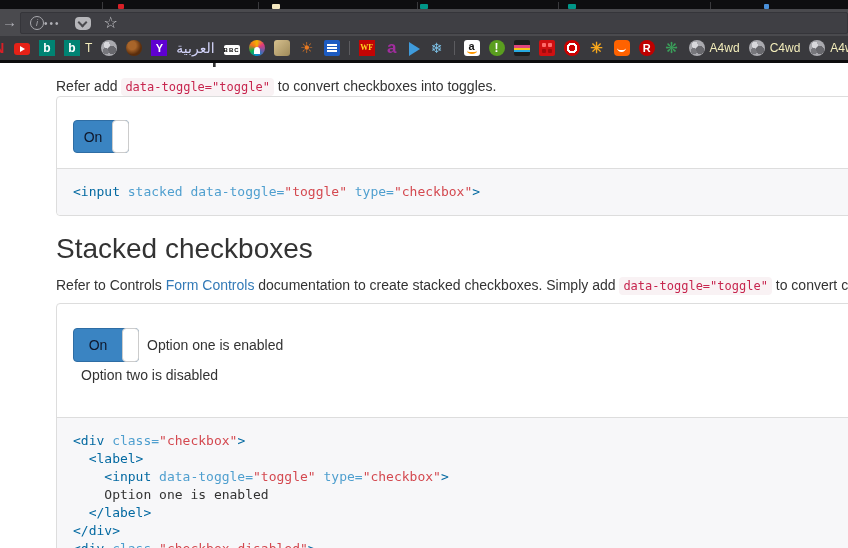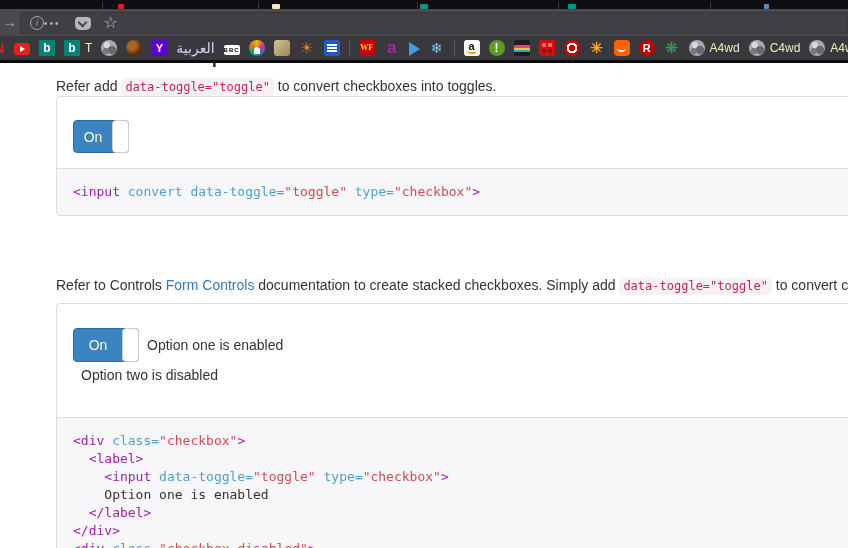--- a/index.html
+++ b/index.html
@@ -90,37 +90,37 @@
   .panel{position:absolute;left:56px;width:1100px;background:#fff;border:1px solid #ddd;
          border-radius:4px;box-sizing:border-box;}
   .panel1{top:33px;}
   .panel2{top:240px;}
   .example1{height:71px;padding:23px 16px 0 16px;box-sizing:border-box;}
   .example2{height:113px;padding:24px 16px 0 16px;box-sizing:border-box;}
   .codebox{background:#f7f7f9;border-top:1px solid #ddd;border-radius:0 0 4px 4px;
            padding:14px 16px;font-family:"DejaVu Sans Mono",monospace;font-size:13px;line-height:18px;
            white-space:pre;color:#333;}
   .codebox2{min-height:160px;}
-  .tok-nt{color:#a21caf;}
+  .tok-nt{color:#0369a1;}
   .tok-na{color:#4f9fcf;}
   .tok-s{color:#d44950;}
   .tok-tx{color:#333;}
   
   .trow{display:flex;align-items:center;margin-bottom:5px;}
   .toggle{position:relative;border-radius:4px;box-sizing:border-box;cursor:pointer;flex:none;}
   .toggle.on{background:#3a84c2;border:1px solid #2e6da4;}
   .toggle.off{background:#e8e8e8;border:1px solid #ccc;opacity:.85;}
   .t1{width:56px;height:33px;}
   .t2{width:66px;height:34px;}
   .handle{position:absolute;top:-1px;bottom:-1px;width:17px;background:#fff;
           border:1px solid #ccc;border-radius:4px;box-sizing:border-box;}
   .toggle.on .handle{right:-1px;}
   .toggle.off .handle{left:-1px;}
   .on-label{position:absolute;left:0;right:16px;top:0;bottom:0;display:flex;align-items:center;
-            justify-content:center;color:#fef9c3;font-size:14px;}
+            justify-content:center;color:#0f172a;font-size:14px;}
   .off-label{position:absolute;left:16px;right:0;top:0;bottom:0;display:flex;align-items:center;
              justify-content:center;color:#999;font-size:14px;}
   .trow-text{margin-left:8px;color:#333;font-size:14px;}
 </style>
 </head>
 <body>
 
 <div class="browser">
 
   <div class="tabstrip">
@@ -254,23 +254,24 @@
 
     <div class="para p1"><span>Refer add </span><span class="icode">data-toggle="toggle"</span><span> to convert checkboxes into toggles.</span></div>
 
     <div class="panel panel1">
       <div class="example1">
         <div class="toggle on t1">
           <span class="on-label">On</span>
           <span class="handle"></span>
         </div>
       </div>
-      <div class="codebox" id="code1"><div class="cl"><span class="tok-nt">&lt;input</span><span class="tok-na"> convert data-toggle=</span><span class="tok-s">"toggle"</span><span class="tok-na"> type=</span><span class="tok-s">"checkbox"</span><span class="tok-nt">&gt;</span></div></div>
-    </div>
-
+      <div class="codebox" id="code1"><div class="cl"><span class="tok-nt">&lt;input</span><span class="tok-na"> stacked data-toggle=</span><span class="tok-s">"toggle"</span><span class="tok-na"> type=</span><span class="tok-s">"checkbox"</span><span class="tok-nt">&gt;</span></div></div>
+    </div>
+
+    <h2 class="h2">Stacked checkboxes</h2>
 
     <div class="para p2"><span>Refer to Controls </span><span class="link">Form Controls</span><span> documentation to create stacked checkboxes. Simply add </span><span class="icode">data-toggle="toggle"</span><span> to convert checkboxes into toggles.</span></div>
 
     <div class="panel panel2">
       <div class="example2">
         <div class="trow">
           <div class="toggle on t2">
             <span class="on-label">On</span>
             <span class="handle"></span>
           </div>

